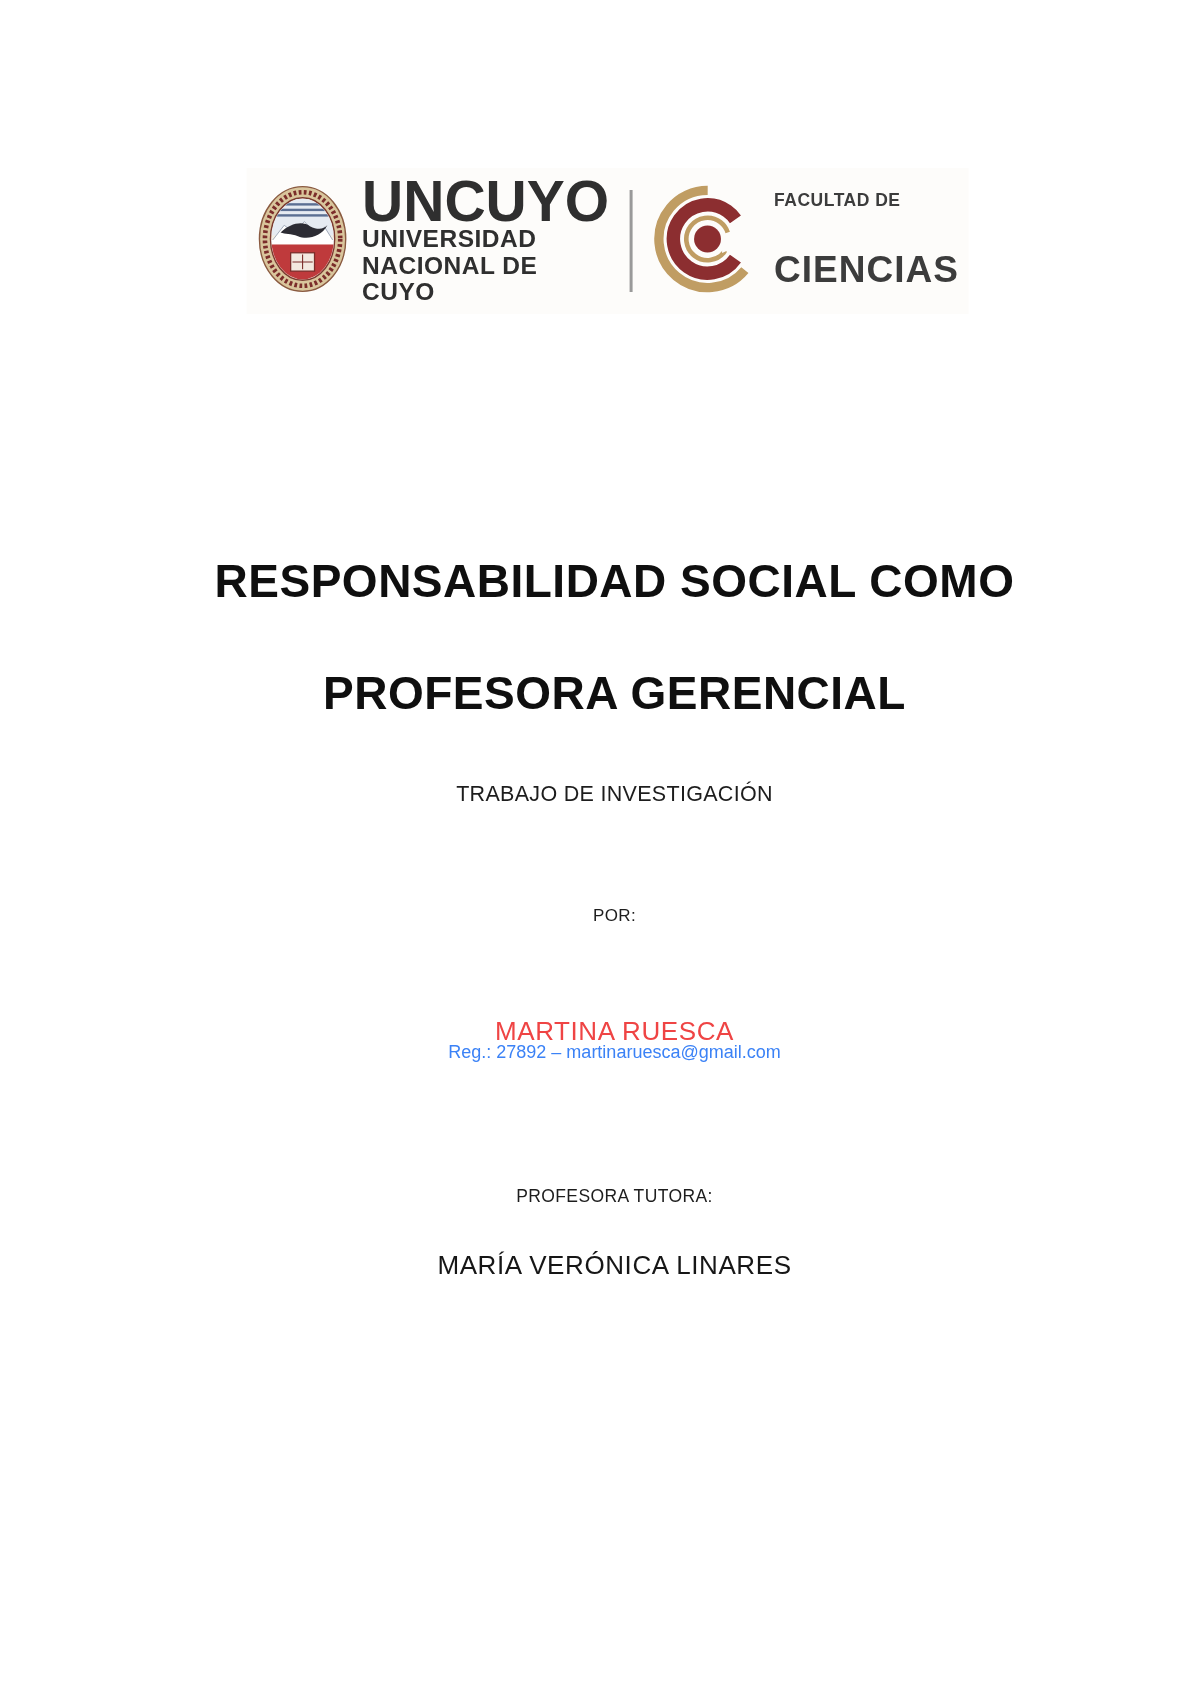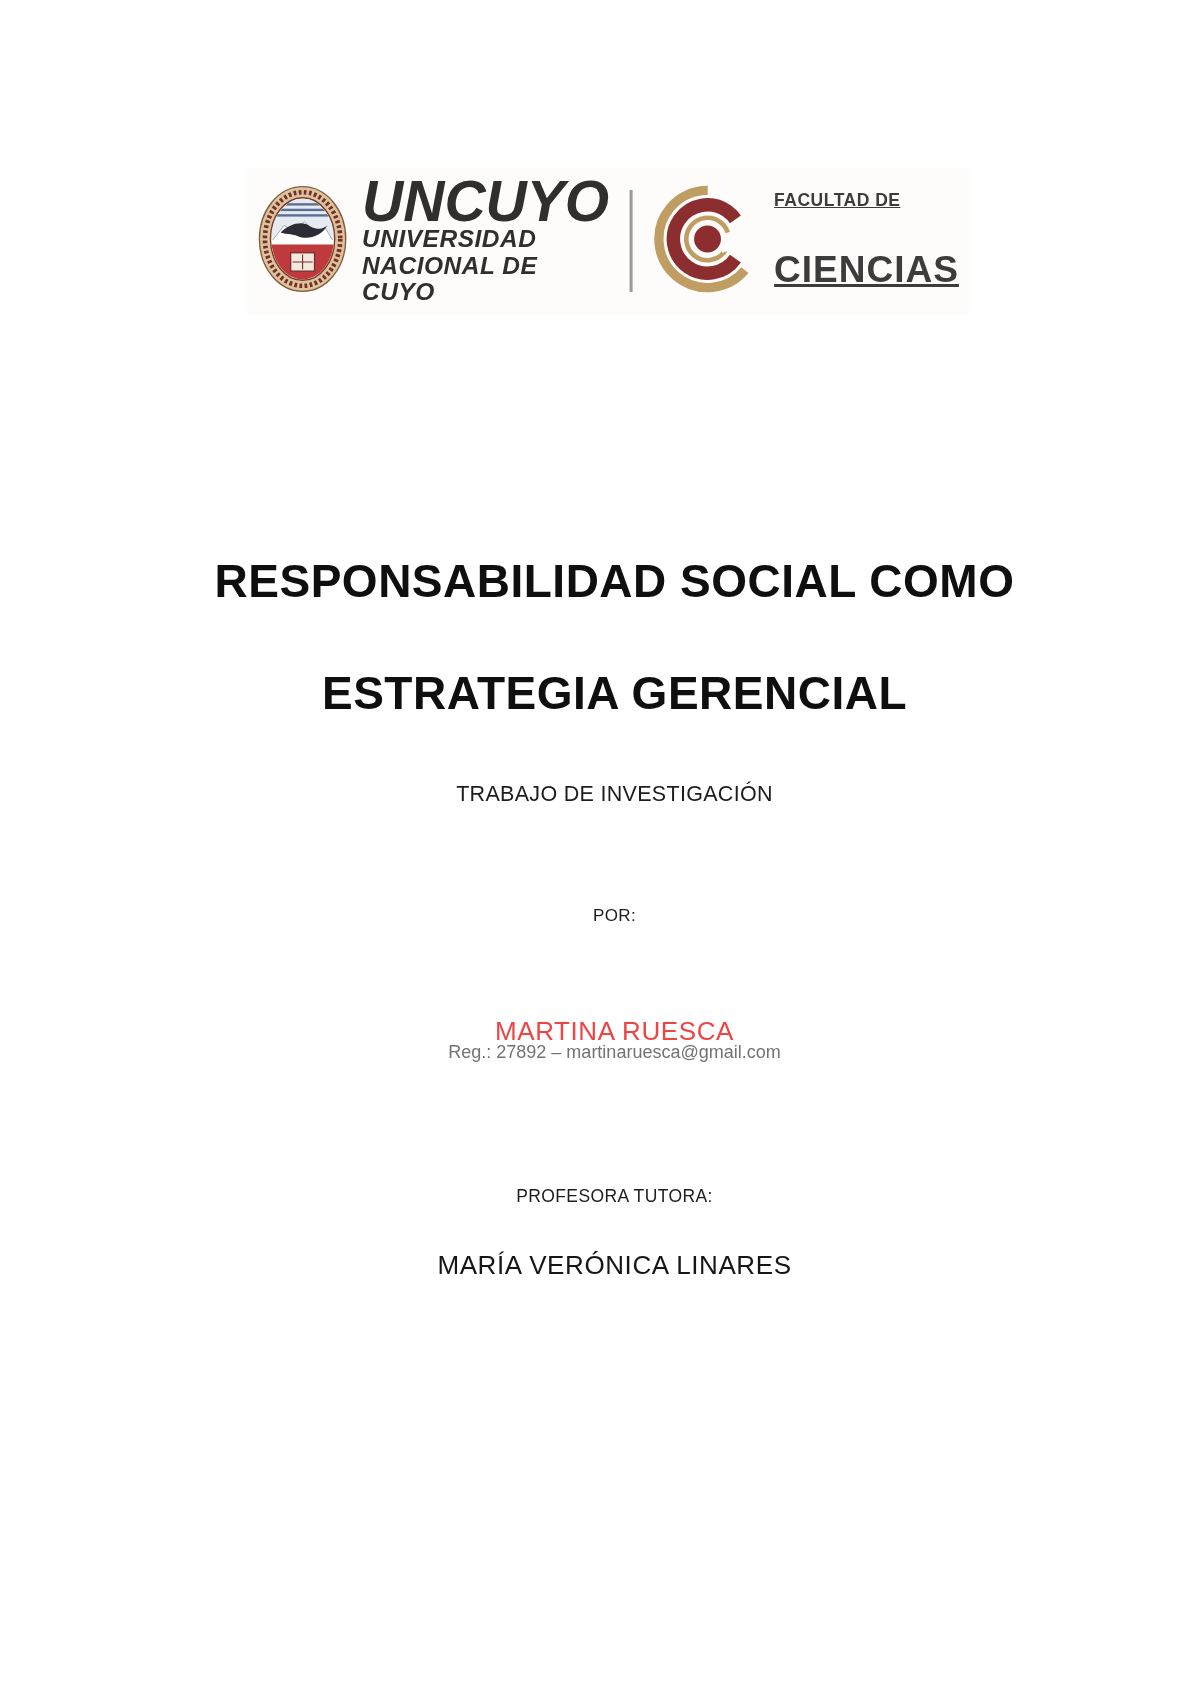--- a/index.html
+++ b/index.html
@@ -14,40 +14,40 @@
   }
   
   .header-row{
     position:absolute;top:168px;left:50%;
     transform:translateX(-50%) translateX(12px);
     display:flex;align-items:center;
     background:#fdfcfa;
     padding:8px 10px;
   }
   .crest{flex:0 0 auto;margin-right:14px;}
-  .uncuyo-text{display:flex;flex-direction:column;justify-content:center;color:#2f2f2f;font-style:italic;}
+  .uncuyo-text{display:flex;flex-direction:column;justify-content:center;color:#2f2f2f;}
   .uncuyo-acronym{font-size:57px;font-weight:700;line-height:0.88;letter-spacing:0px;}
   .uncuyo-sub{font-size:24.5px;font-weight:600;line-height:1.08;letter-spacing:0.5px;}
   .logo-divider{width:3px;height:102px;background:#9a9a9a;margin:0 14px 0 20px;}
   .fce-logo{flex:0 0 auto;margin-right:2px;}
-  .fce-text{display:flex;flex-direction:column;justify-content:center;color:#3c3c3c;text-decoration:underline;}
+  .fce-text{display:flex;flex-direction:column;justify-content:center;color:#3c3c3c;}
   .fce-small{font-size:17.5px;font-weight:700;letter-spacing:0.5px;line-height:1.1;}
   .fce-big{font-size:37px;font-weight:600;letter-spacing:1px;line-height:1.08;margin-top:40px;}
   
   .centered{
     position:absolute;left:38px;right:0;
     text-align:center;
   }
   .degree-line{top:352px;font-size:20px;letter-spacing:0.4px;color:#1d1d1d;}
   .title-line1{top:546px;font-size:46px;font-weight:700;color:#0f0f0f;letter-spacing:0.5px;margin-top:8px;}
   .title-line2{top:666px;font-size:46px;font-weight:700;color:#0f0f0f;letter-spacing:0.5px;}
   .subtitle{top:782px;font-size:21.5px;color:#1d1d1d;letter-spacing:0.3px;text-align:center;}
   .por-label{top:906px;font-size:17px;color:#1d1d1d;letter-spacing:0.4px;}
   .author-name{top:968px;font-size:26px;color:#ef4444;letter-spacing:0.6px;margin-top:48px;}
-  .reg-line{top:1042px;font-size:18px;color:#737373;}
+  .reg-line{top:1042px;font-size:18px;color:#3b82f6;}
   .tutor-label{top:1186px;font-size:17.5px;color:#1d1d1d;letter-spacing:0.4px;}
   .tutor-name{top:1250px;font-size:26px;color:#161616;letter-spacing:0.6px;}
   .footer-line{top:1492px;font-size:20px;color:#1d1d1d;letter-spacing:0.4px;}
 </style>
 </head>
 <body>
 
 <div class="page">
 
   <div class="header-row">
@@ -93,21 +93,21 @@
     </span>
 
     <div class="fce-text">
       <span class="fce-small">FACULTAD DE</span>
       <span class="fce-big">CIENCIAS</span>
     </div>
   </div>
 
 
   <div class="centered title-line1">RESPONSABILIDAD SOCIAL COMO</div>
-  <div class="centered title-line2">ESTRATEGIA GERENCIAL</div>
+  <div class="centered title-line2">PROFESORA GERENCIAL</div>
 
   <div class="centered subtitle">TRABAJO DE INVESTIGACIÓN</div>
 
   <div class="centered por-label">POR:</div>
   <div class="centered author-name">MARTINA RUESCA</div>
   <div class="centered reg-line">Reg.: 27892 – martinaruesca@gmail.com</div>
 
   <div class="centered tutor-label">PROFESORA TUTORA:</div>
   <div class="centered tutor-name">MARÍA VERÓNICA LINARES</div>
 

